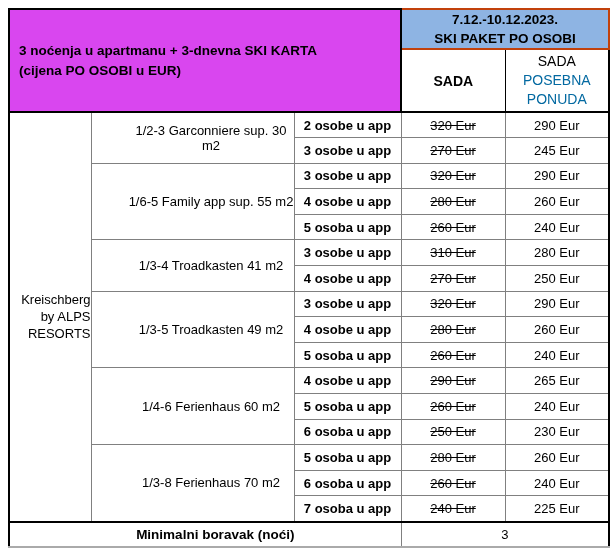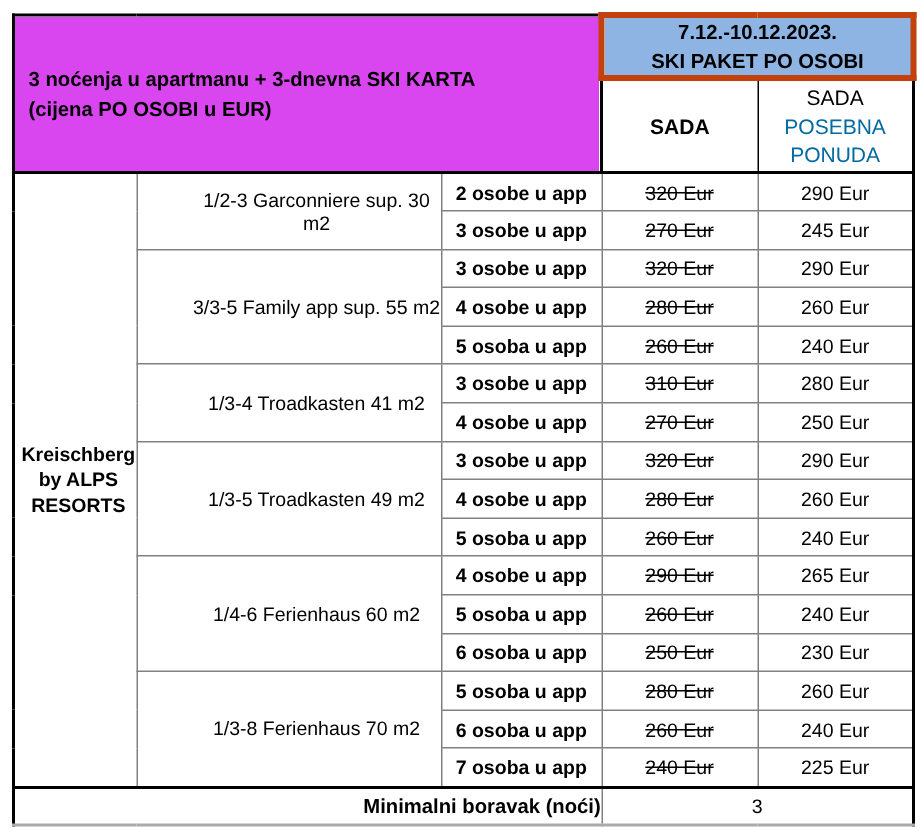--- a/index.html
+++ b/index.html
@@ -36,21 +36,21 @@
     background: #d946ef;
     border: 2px solid #000000;
     text-align: left;
     padding-left: 9px;
     font-weight: bold;
     font-size: 13.5px;
     line-height: 20px;
   }
   td.h-period {
     background: #8EB4E3;
-    border: 4px solid #c2410c;
+    border: 2px solid #c2410c;
     font-weight: bold;
     font-size: 13.5px;
     line-height: 19px;
     text-align: center;
   }
   td.h-prije {
     border: 2px solid #000000;
     border-right: 1px solid #000000;
     font-weight: bold;
     font-size: 14px;
@@ -61,36 +61,36 @@
     font-weight: normal;
     font-size: 14px;
     line-height: 19px;
   }
   .red-text { color: #0369a1; }
   
   tr.drow { height: 25.6px; }
   tr.drow-first td { border-top: 2px solid #000000; }
   td.cell { border: 1px solid #808080; font-size: 13px; }
   td.resort-cell {
-    font-weight: bold;
-    text-align: center;
+    font-weight: normal;
+    text-align: right;
     padding-left: 4px;
     line-height: 17px;
     font-size: 13px;
     margin-top: 12px;
   }
   td.apt-cell   { font-weight: normal; padding-left: 37px; }
   td.occ-cell   { font-weight: bold; color: #000000; }
   td.before-cell span { text-decoration: line-through; }
   
   tr.frow { height: 25px; }
   tr.frow td { border-top: 2px solid #000000; }
   td.f-label {
     font-weight: bold;
-    text-align: right;
+    text-align: center;
     padding-left: 20px;
     font-size: 13.5px;
     border-right: 1px solid #808080;
   }
   td.f-value { font-size: 13px; }
 </style>
 </head>
 <body>
 
 <div class="page">
@@ -134,21 +134,21 @@
       <td class="cell before-cell"><span>320 Eur</span></td>
       <td class="cell now-cell">290 Eur</td>
     </tr>
     <tr class="drow">
       <td class="cell occ-cell">3 osobe u app</td>
       <td class="cell before-cell"><span>270 Eur</span></td>
       <td class="cell now-cell">245 Eur</td>
     </tr>
 
     <tr class="drow">
-      <td class="cell apt-cell" rowspan="3">3/3-5 Family app sup. 55 m2</td>
+      <td class="cell apt-cell" rowspan="3">1/6-5 Family app sup. 55 m2</td>
       <td class="cell occ-cell">3 osobe u app</td>
       <td class="cell before-cell"><span>320 Eur</span></td>
       <td class="cell now-cell">290 Eur</td>
     </tr>
     <tr class="drow">
       <td class="cell occ-cell">4 osobe u app</td>
       <td class="cell before-cell"><span>280 Eur</span></td>
       <td class="cell now-cell">260 Eur</td>
     </tr>
     <tr class="drow">

